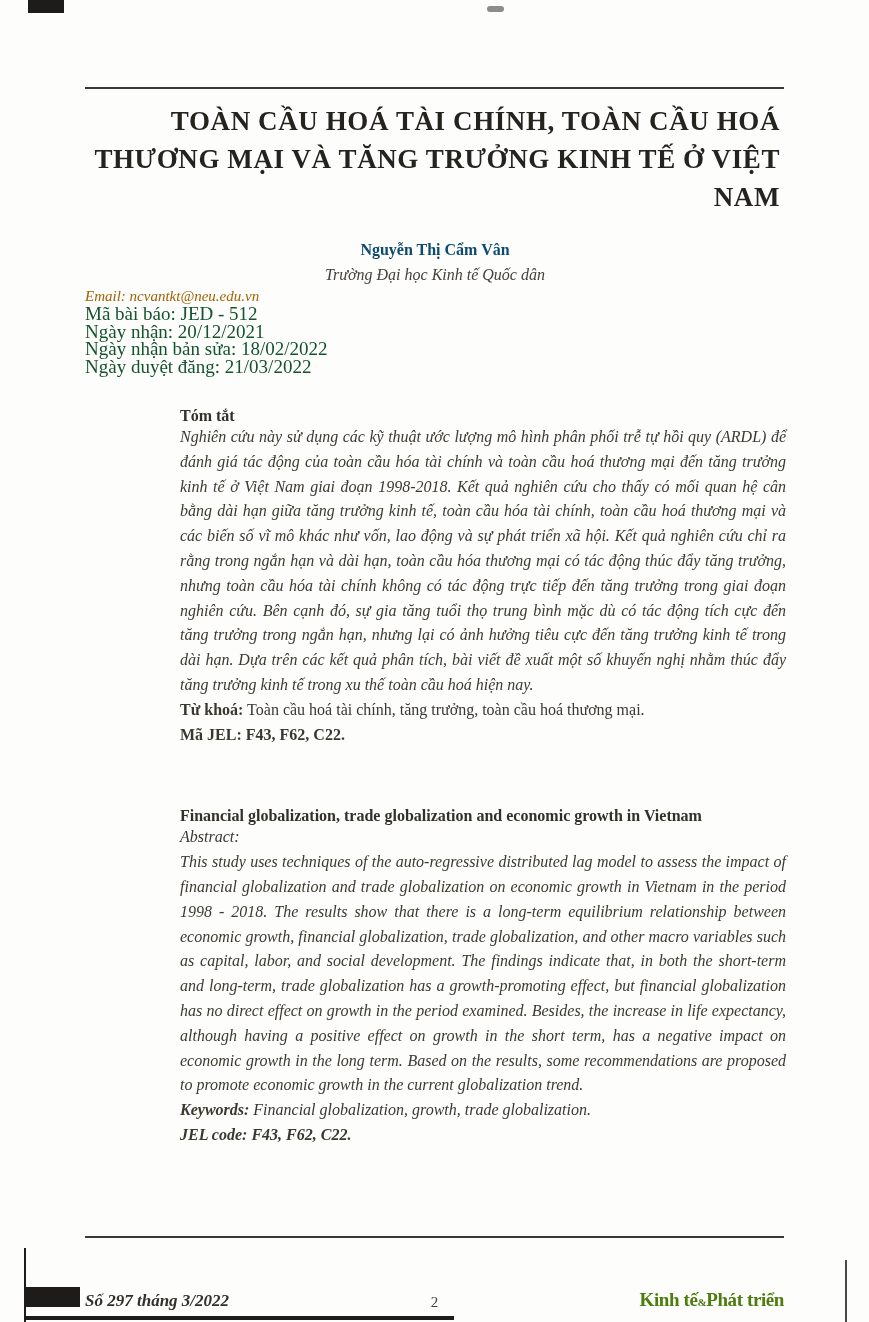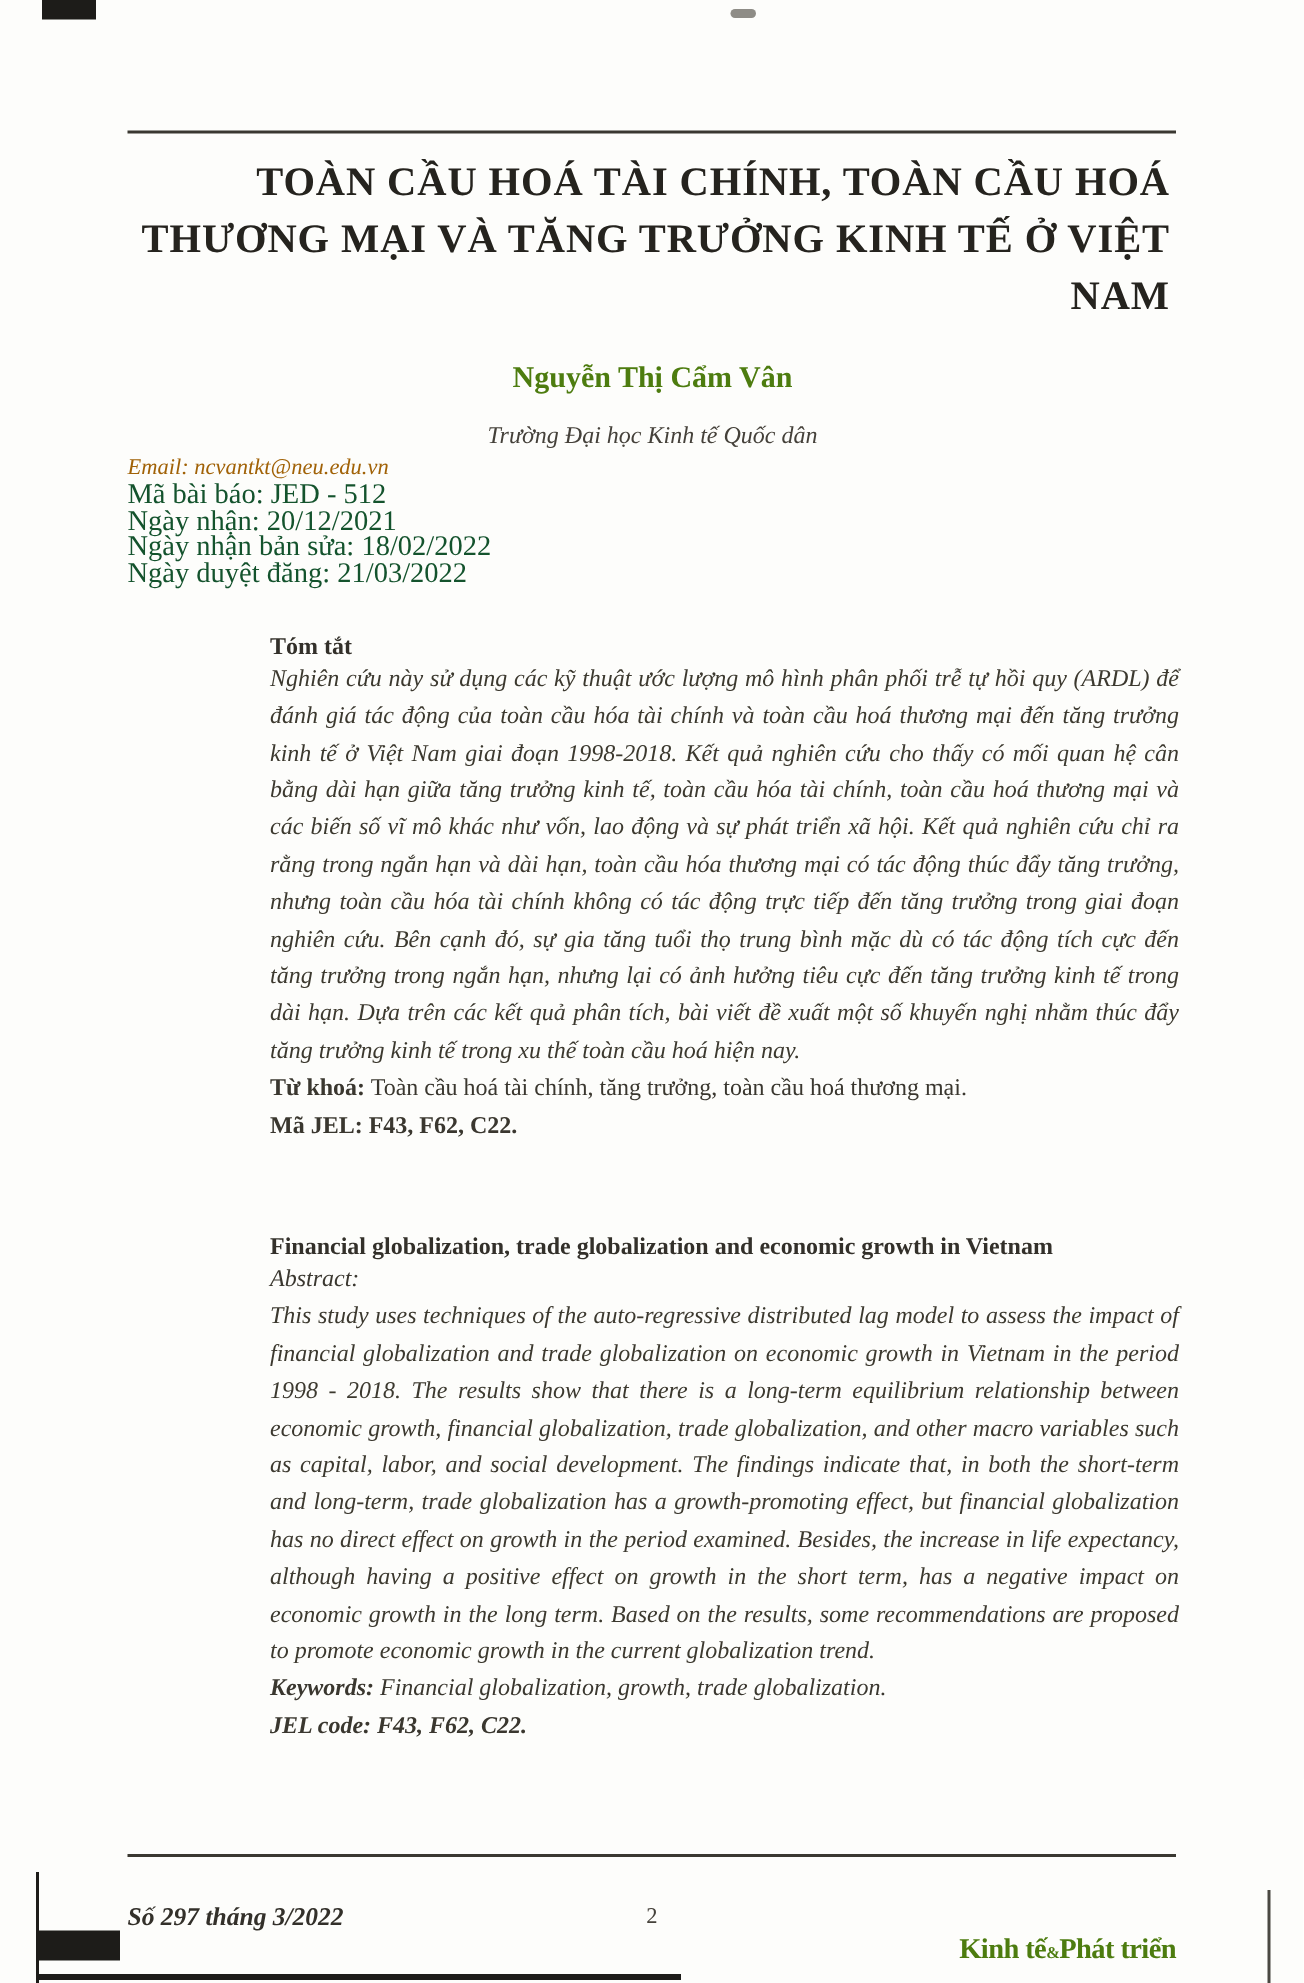--- a/index.html
+++ b/index.html
@@ -30,22 +30,22 @@
   .rule-top    { top: 87px; }
 
   
   .content { position: absolute; left: 85px; top: 102px; width: 700px; }
 
   .title {
     font-size: 27px; font-weight: bold; text-align: right;
     line-height: 38px; letter-spacing: 0.6px;
     color: #25231e; max-width: 690px; margin: 0 auto;
   }
-  .author      { margin-top: 25px; text-align: center; font-weight: bold; font-size: 20px; color: #4d7c0f; }
-  .affiliation { margin-top: 18px;  text-align: center; font-style: italic; font-size: 16px; color: #45413a; }
+  .author      { margin-top: 25px; text-align: center; font-weight: bold; font-size: 16px; color: #0c4a6e; }
+  .affiliation { margin-top: 7px;  text-align: center; font-style: italic; font-size: 16px; color: #45413a; }
   .email       { margin-top: 4px;  font-style: italic; font-size: 15px; color: #a16207; }
 
   .meta { font-size: 19px; line-height: 17.5px; color: #14532d; }
 
   .block { margin-left: 95px; width: 606px; font-size: 16px; color: #3a372f; }
   .vn-block { margin-top: 32px; }
   .en-block { margin-top: 60px; }
 
   .h-bold { font-weight: bold; font-size: 16px; color: #33302a; margin-top: 11px; }
   .abstract-p {
@@ -54,21 +54,21 @@
   }
   .line { line-height: 24.8px; }
   .bold { font-weight: bold; }
   .italic { font-style: italic; }
 
   
   .footer {
     position: absolute; left: 85px; top: 1236px; width: 699px;
     border-top: 2px solid #3a3831; padding-top: 7px;
   }
-  .footer-inner { display: flex; align-items: center; }
+  .footer-inner { display: flex; align-items: flex-end; }
   .footer-inner > div { flex: 1; }
   .issue   { font-weight: bold; font-style: italic; font-size: 17px; color: #33302a; }
   .pagenum { text-align: center; font-size: 15px; color: #45413a; }
   .journal { text-align: right; font-weight: bold; font-size: 19px; letter-spacing: -0.4px; color: #4d7c0f; white-space: nowrap; margin-top: 44px; }
   .journal .amp { font-size: 11px; font-weight: bold; }
 </style>
 </head>
 <body>
 
 <div class="page">

